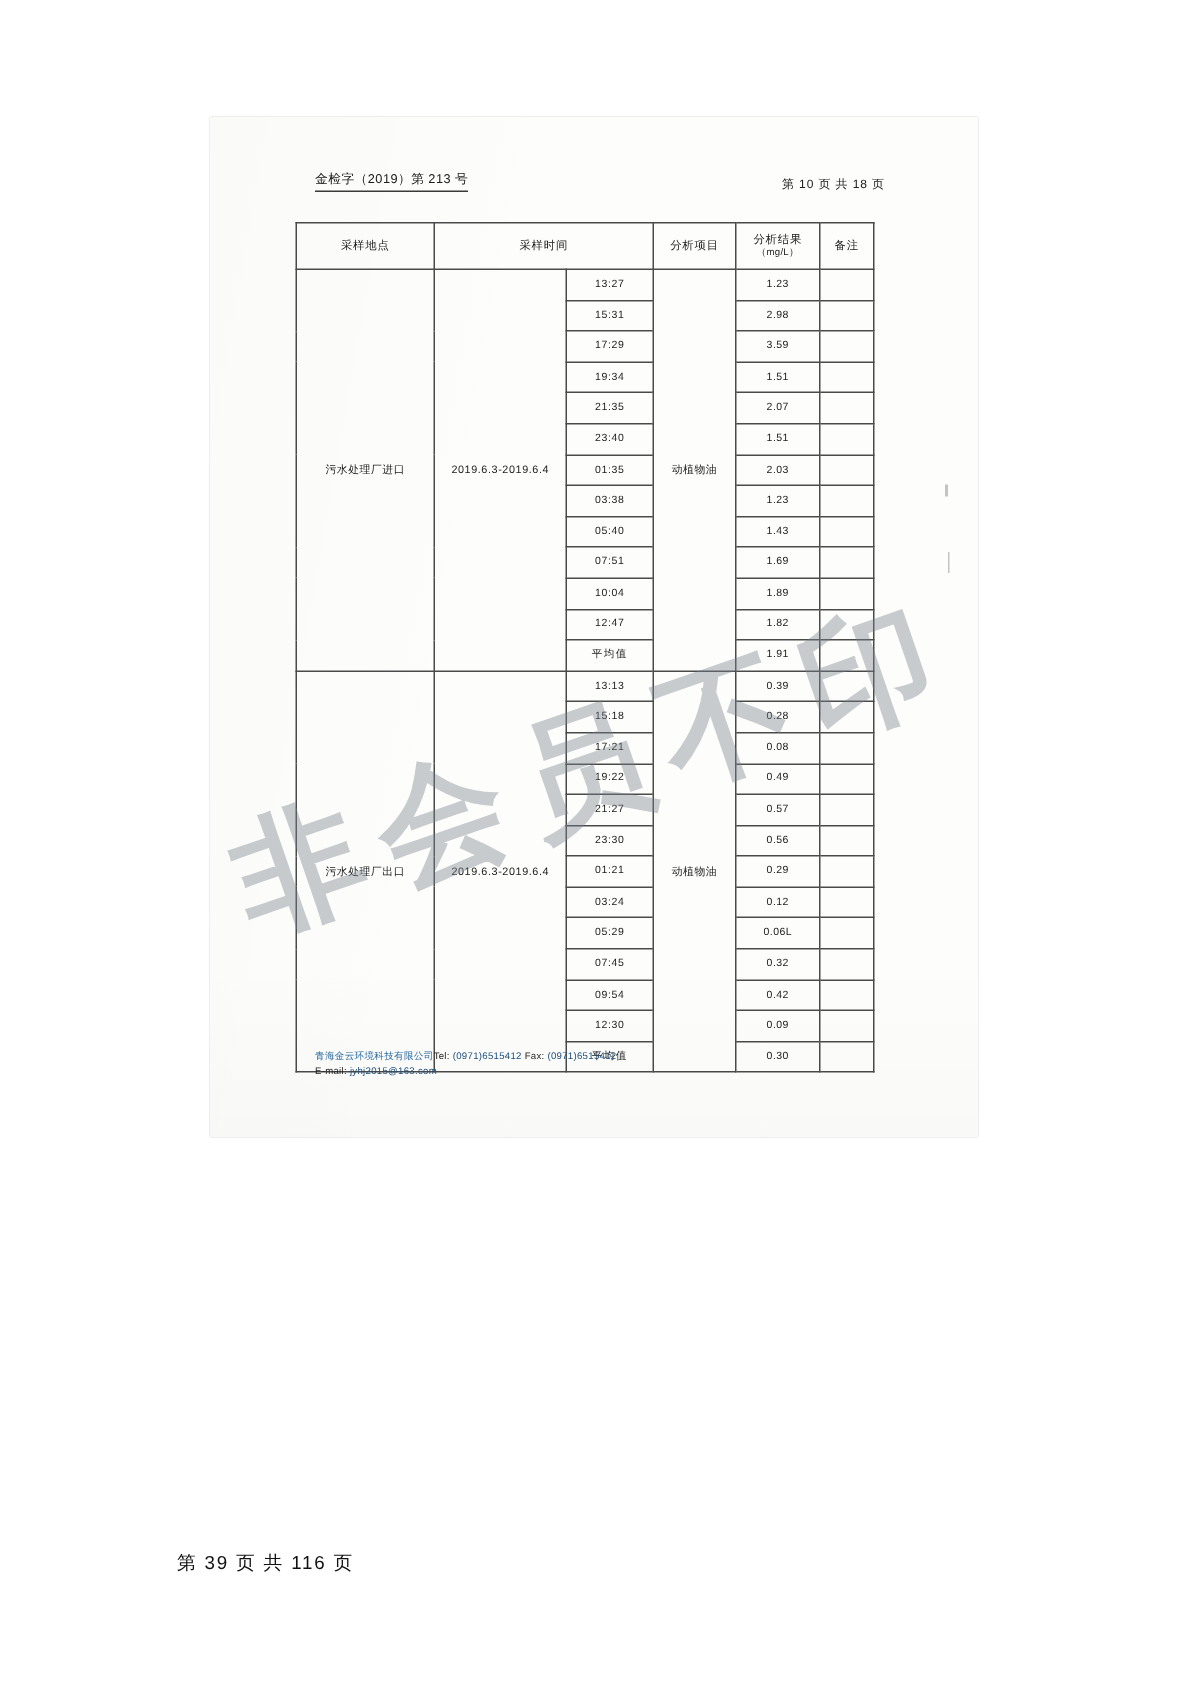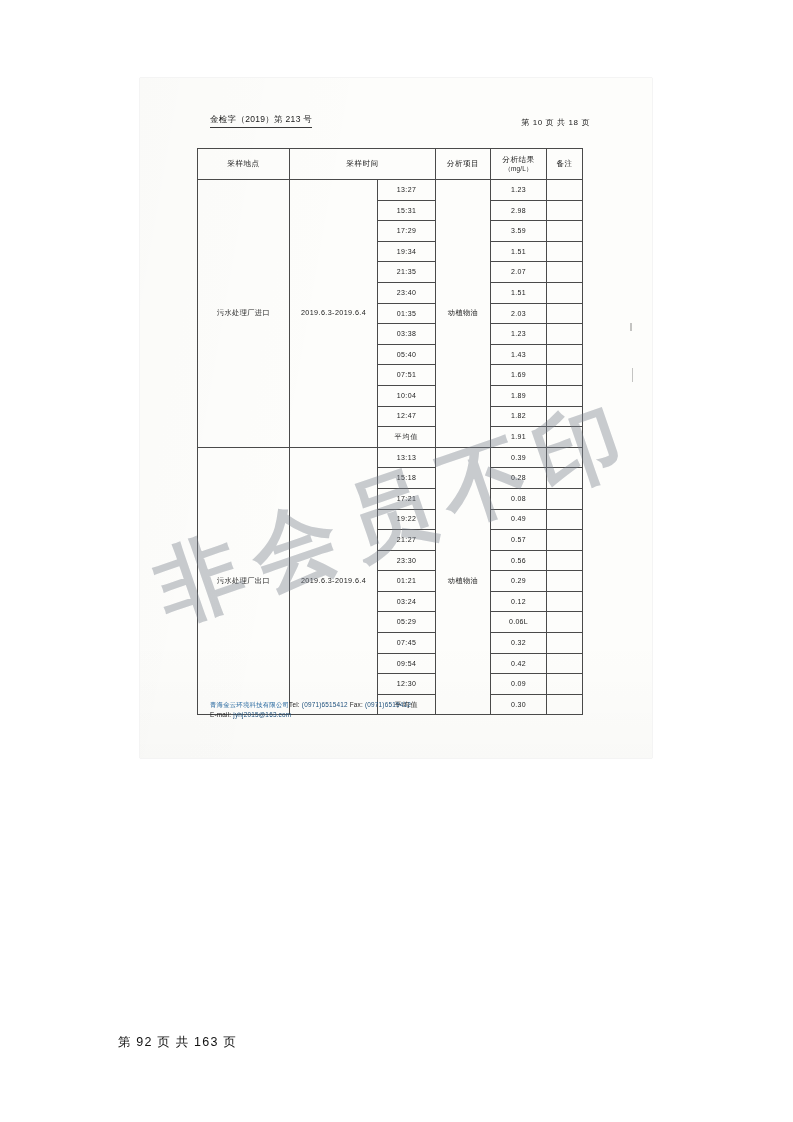--- a/index.html
+++ b/index.html
@@ -334,13 +334,13 @@
     <div>
       <span class="blk">E-mail:</span>
       <span class="en">jyhj2015@163.com</span>
     </div>
   </div>
 
   <div class="artifact" style="left:490px; top:245px;"></div>
   <div class="artifact" style="left:492px; top:290px; height:14px; width:1px;"></div>
 </div>
 
-<div class="page-number">第 92 页 共 163 页</div>
+<div class="page-number">第 39 页 共 116 页</div>
 
 </body></html>

